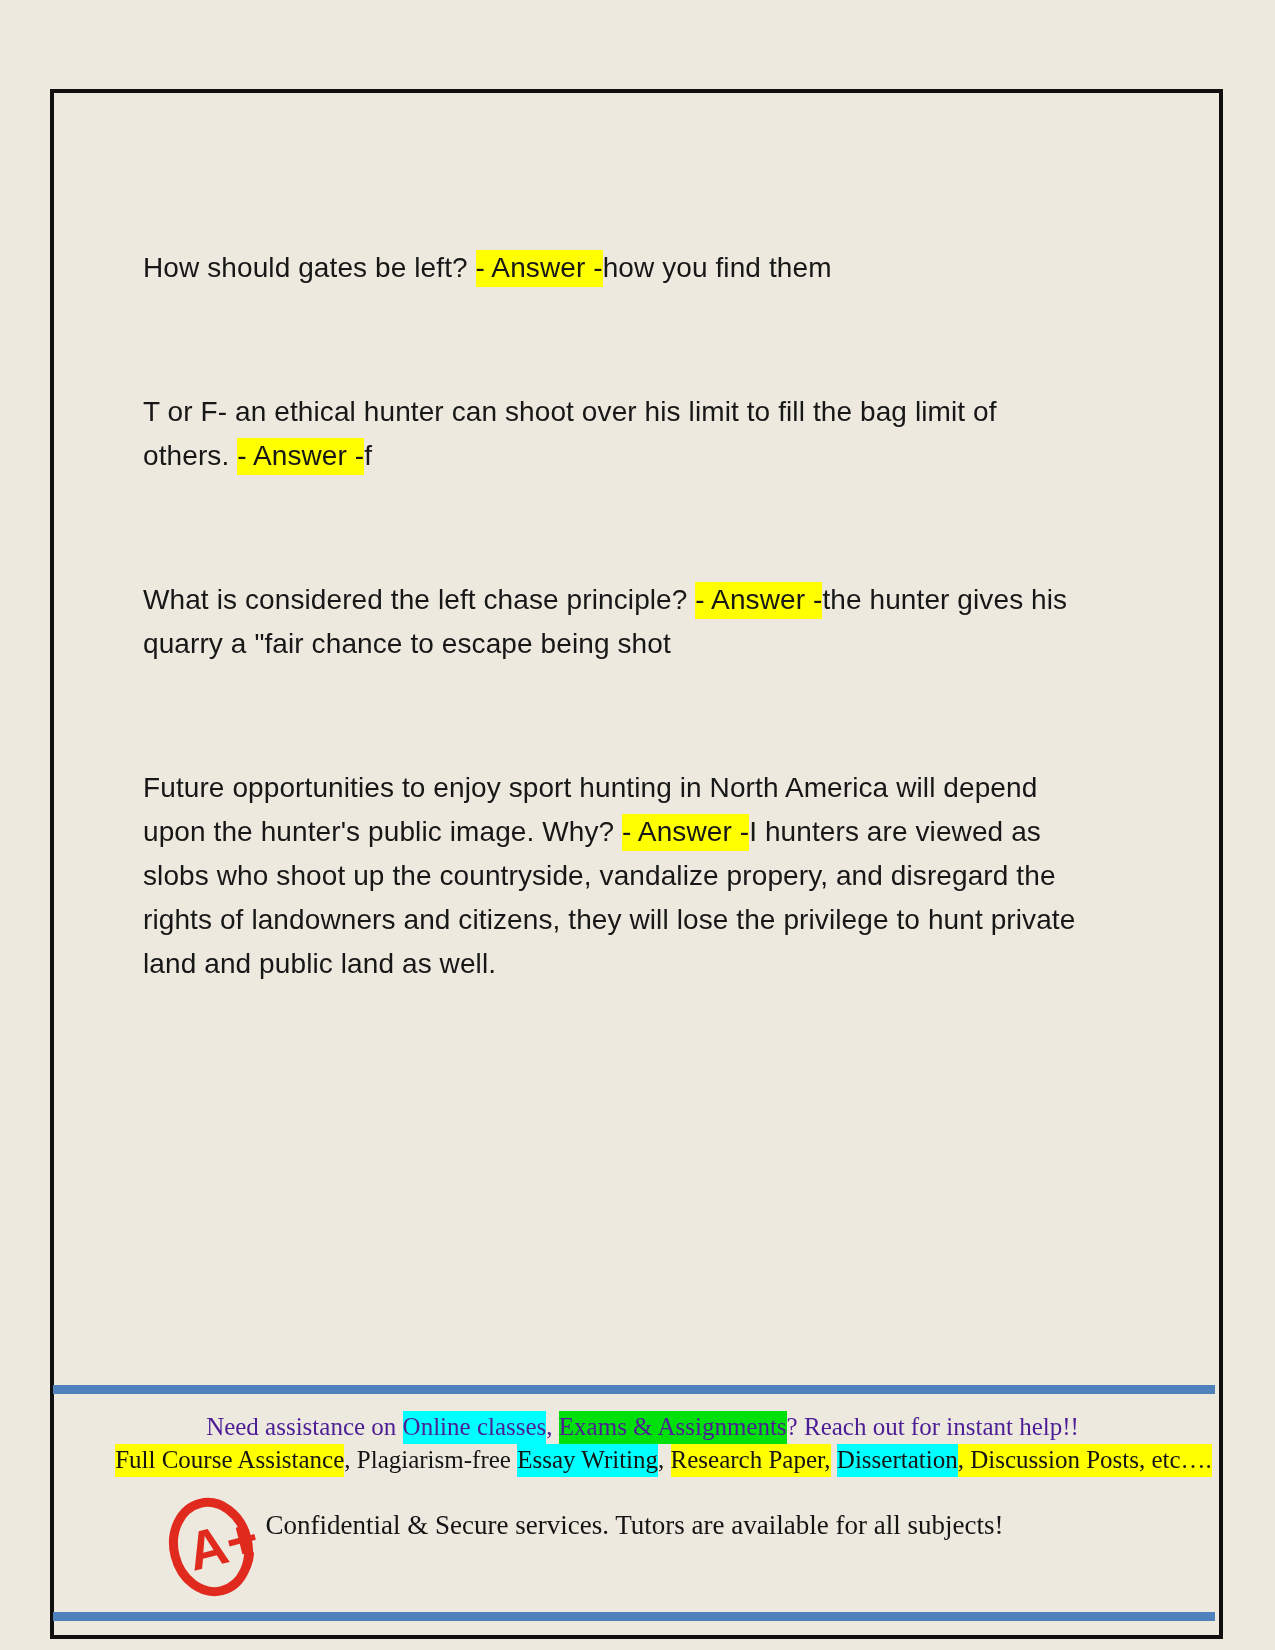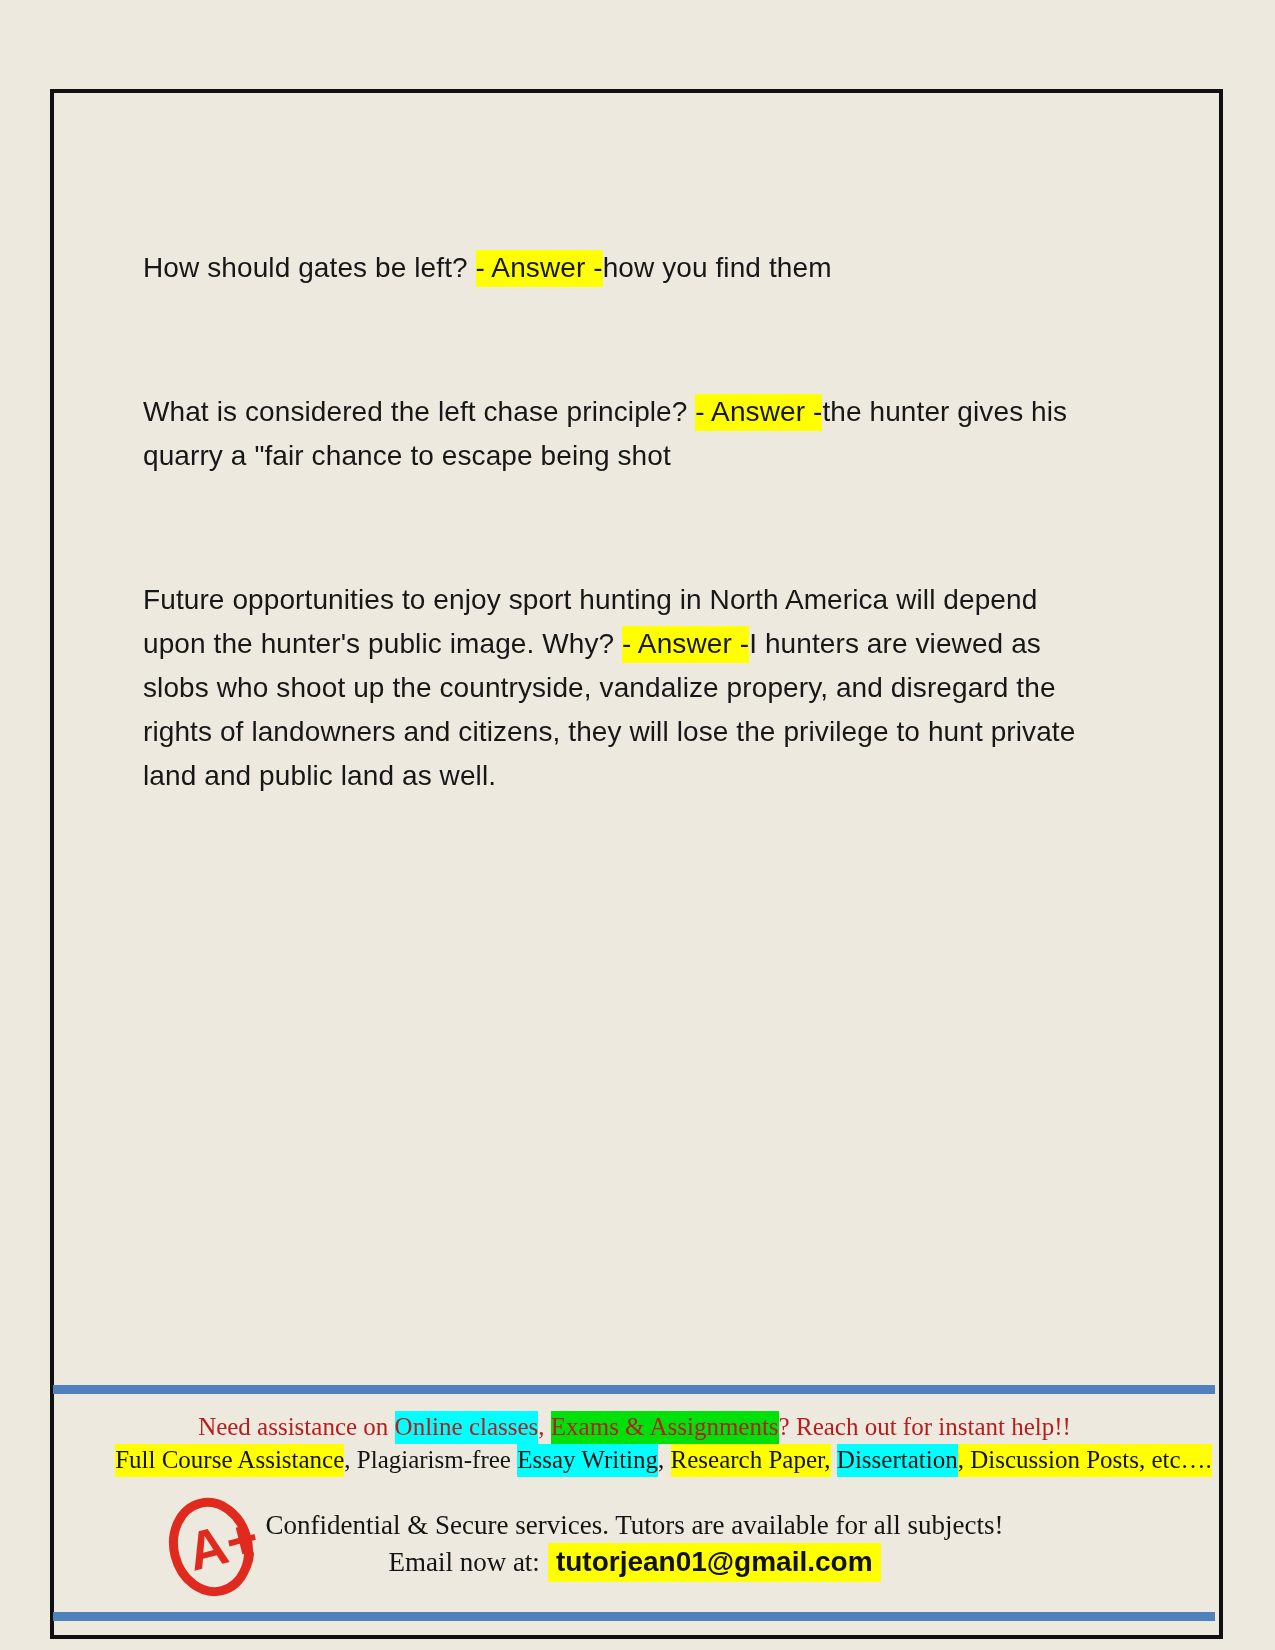--- a/index.html
+++ b/index.html
@@ -50,28 +50,28 @@
     position: absolute;
     left: 53px;
     width: 1162px;
     height: 9px;
     background: var(--divider-blue, #4F81BD);
   }
   .divider-top { top: 1345px; }
   .divider-bottom { top: 1572px; }
   .footer-notice-1 {
     position: absolute;
-    left: 54px;
+    left: 62px;
     top: 1371px;
     width: 1161px;
     text-align: center;
     font-family: "Liberation Serif", "DejaVu Serif", serif;
     font-size: 25px;
     line-height: 32px;
-    color: #b91c1c;
+    color: #4c1d95;
   }
   .footer-notice-2 {
     position: absolute;
     left: 54px;
     top: 1404px;
     width: 1161px;
     text-align: center;
     font-family: "Liberation Serif", "DejaVu Serif", serif;
     font-size: 25px;
     line-height: 32px;
@@ -117,20 +117,21 @@
 </style>
 </head>
 <body>
 
 <div class="page">
 
   <div class="frame"></div>
 
   <div class="qa-section">
     <p><span>How should gates be left? </span><span class="hl hl-yellow">- Answer -</span><span>how you find them</span></p>
+    <p><span>T or F- an ethical hunter can shoot over his limit to fill the bag limit of others. </span><span class="hl hl-yellow">- Answer -</span><span>f</span></p>
     <p><span>What is considered the left chase principle? </span><span class="hl hl-yellow">- Answer -</span><span>the hunter gives his quarry a "fair chance to escape being shot</span></p>
     <p><span>Future opportunities to enjoy sport hunting in North America will depend upon the hunter's public image. Why? </span><span class="hl hl-yellow">- Answer -</span><span>I hunters are viewed as slobs who shoot up the countryside, vandalize propery, and disregard the rights of landowners and citizens, they will lose the privilege to hunt private land and public land as well.</span></p>
   </div>
 
   <div class="divider divider-top"></div>
 
   <div class="footer-notice-1"><span>Need assistance on </span><span class="hl hl-cyan">Online classes</span><span>, </span><span class="hl hl-green">Exams &amp; Assignments</span><span>? Reach out for instant help!!</span></div>
   <div class="footer-notice-2"><span class="hl hl-yellow">Full Course Assistance</span><span>, Plagiarism-free </span><span class="hl hl-cyan">Essay Writing</span><span>, </span><span class="hl hl-yellow">Research Paper,</span><span> </span><span class="hl hl-cyan">Dissertation</span><span class="hl hl-yellow">, Discussion Posts, etc….</span></div>
 
   <div class="logo-wrap">
@@ -138,19 +139,16 @@
       <g transform="rotate(-14 53 57)">
         <ellipse cx="53" cy="57" rx="37" ry="45" fill="none" stroke="#E12A1E" stroke-width="9"></ellipse>
       </g>
       <path d="M 58 102 A 46 42 0 0 0 93 64" fill="none" stroke="#E12A1E" stroke-width="6" stroke-linecap="round"></path>
       <text x="30" y="76" transform="rotate(-14 53 57)" font-family="Liberation Sans, DejaVu Sans, sans-serif" font-size="54" font-weight="bold" fill="#E12A1E">A+</text>
     </svg>
   </div>
 
   <div class="confidential-line">Confidential &amp; Secure services. Tutors are available for all subjects!</div>
 
-  <div class="email-line">
-    <span>Email now at:</span><span class="email-address">tutorjean01@gmail.com</span>
-  </div>
 
   <div class="divider divider-bottom"></div>
 
 </div>
 
 </body></html>

